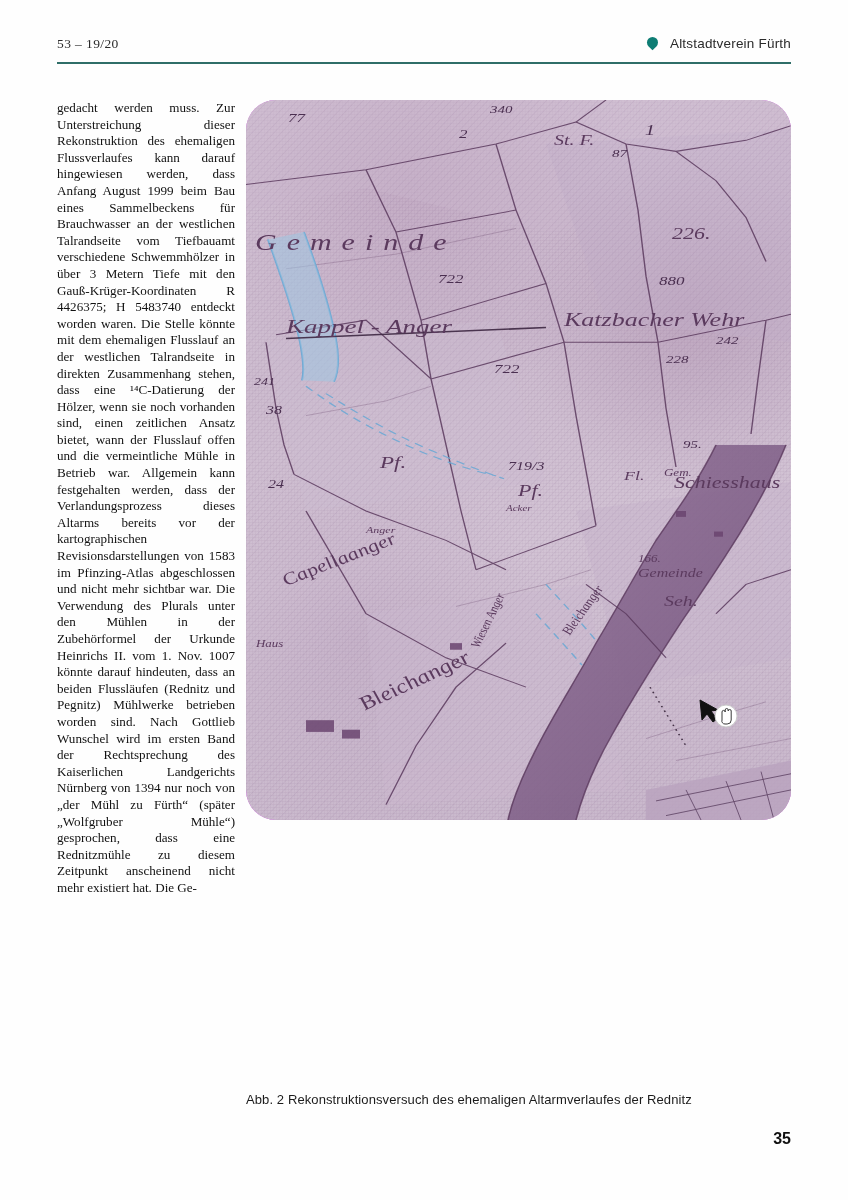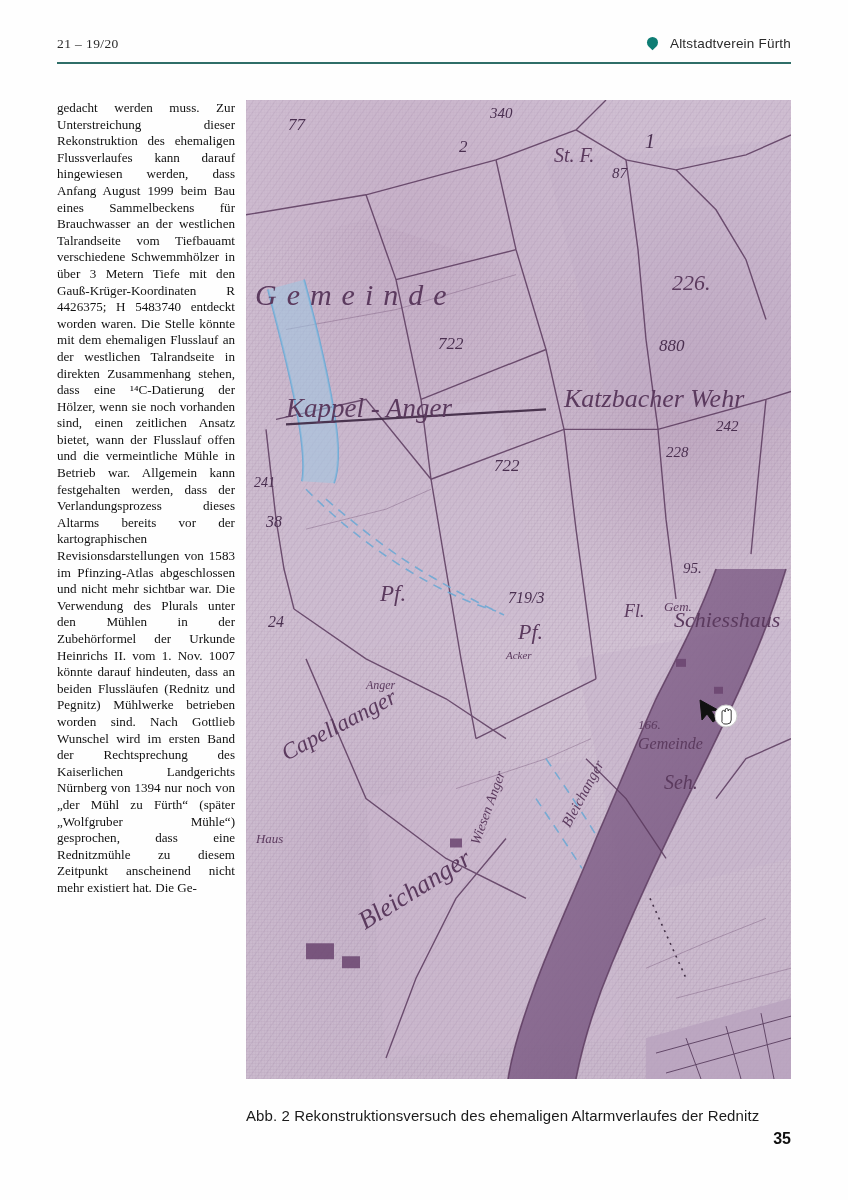--- a/index.html
+++ b/index.html
@@ -87,23 +87,24 @@
   .column-text p {
     margin: 0;
   }
 
   
   .figure {
     position: absolute;
     left: 246px;
     top: 100px;
     width: 545px;
-    height: 979px;
+    height: 720px;
     overflow: hidden;
     background: #d946ef;
+    border-radius: 30px;
   }
   .map-canvas {
     position: absolute;
     inset: 0;
     background:
       radial-gradient(ellipse 60% 45% at 30% 12%, rgba(160,120,160,0.30), rgba(0,0,0,0) 70%),
       radial-gradient(ellipse 45% 35% at 82% 30%, rgba(150,110,150,0.28), rgba(0,0,0,0) 70%),
       radial-gradient(ellipse 50% 40% at 20% 75%, rgba(170,140,175,0.25), rgba(0,0,0,0) 70%),
       linear-gradient(170deg, #d7c9d9 0%, #cdbccf 35%, #d2c3d4 60%, #c8b7cb 100%);
   }
@@ -121,24 +122,23 @@
     inset: 0;
     width: 100%;
     height: 100%;
   }
   .fig-caption {
     position: absolute;
     left: 246px;
     top: 1092px;
     width: 545px;
     font-family: "Liberation Sans", sans-serif;
-    font-size: 15px;
+    font-size: 13px;
     color: #1b1b1b;
     letter-spacing: 0.1px;
-    margin-top: 15px;
   }
 
   
   .cursor-wrap {
     position: absolute;
     left: 452px;
     top: 598px;
     width: 40px;
     height: 30px;
   }
@@ -163,21 +163,21 @@
     font-style: italic;
     fill: #4a2f50;
   }
 </style>
 </head>
 <body>
 
 <div class="page">
 
   <div class="header">
-    <div class="header-left">21 – 19/20</div>
+    <div class="header-left">53 – 19/20</div>
     <div class="header-right">
       <span class="teal-dot"></span>
       <span>Altstadtverein Fürth</span>
     </div>
   </div>
   <div class="header-rule"></div>
 
   <div class="column-text">
     <p>gedacht werden muss. Zur Unterstreichung dieser Rekonstruktion des ehemaligen Flussverlaufes kann darauf hingewiesen werden, dass Anfang August 1999 beim Bau eines Sammelbeckens für Brauchwasser an der westlichen Talrandseite vom Tiefbauamt verschiedene Schwemmhölzer in über 3 Metern Tiefe mit den Gauß-Krüger-Koordinaten R 4426375; H 5483740 entdeckt worden waren. Die Stelle könnte mit dem ehemaligen Flusslauf an der westlichen Talrandseite in direkten Zusammenhang stehen, dass eine ¹⁴C-Datierung der Hölzer, wenn sie noch vorhanden sind, einen zeitlichen Ansatz bietet, wann der Flusslauf offen und die vermeintliche Mühle in Betrieb war. Allgemein kann festgehalten werden, dass der Verlandungsprozess dieses Altarms bereits vor der kartographischen Revisionsdarstellungen von 1583 im Pfinzing-Atlas abgeschlossen und nicht mehr sichtbar war. Die Verwendung des Plurals unter den Mühlen in der Zubehörformel der Urkunde Heinrichs II. vom 1. Nov. 1007 könnte darauf hindeuten, dass an beiden Flussläufen (Rednitz und Pegnitz) Mühlwerke betrieben worden sind. Nach Gottlieb Wunschel wird im ersten Band der Rechtsprechung des Kaiserlichen Landgerichts Nürnberg von 1394 nur noch von „der Mühl zu Fürth“ (später „Wolfgruber Mühle“) gesprochen, dass eine Rednitzmühle zu diesem Zeitpunkt anscheinend nicht mehr existiert hat. Die Ge-</p>
   </div>

